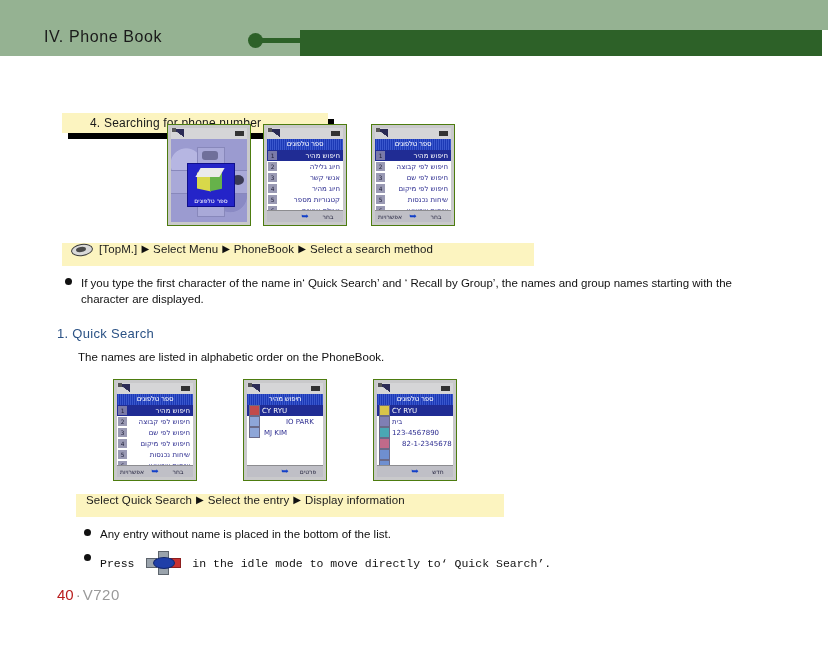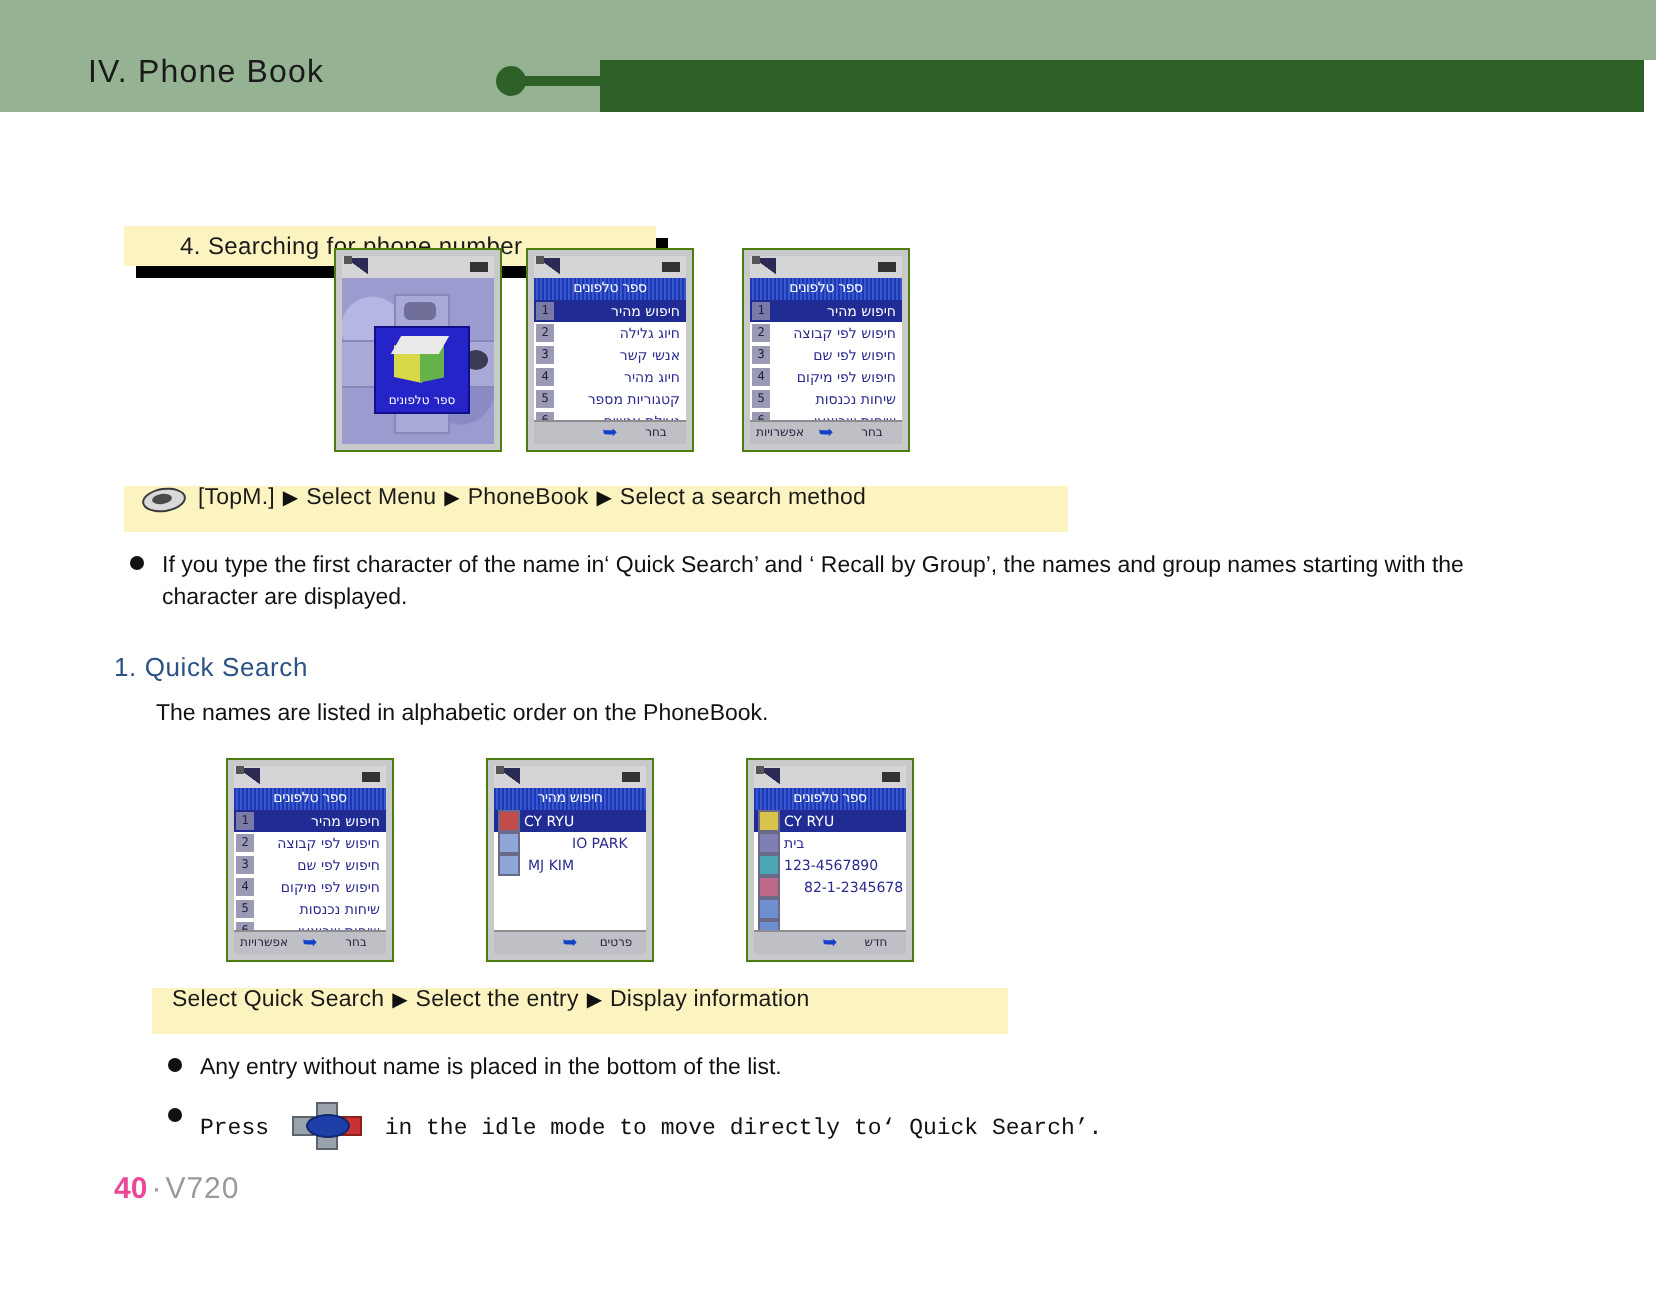--- a/index.html
+++ b/index.html
@@ -110,21 +110,21 @@
   .dpad .arm{position:absolute;background:#9aa3ac;border:1px solid #5d646c;}
   .dpad .a-up{left:13px;top:0px;width:9px;height:8px;}
   .dpad .a-dn{left:13px;top:14px;width:9px;height:8px;}
   .dpad .a-lf{left:1px;top:7px;width:9px;height:8px;}
   .dpad .a-rt{left:25px;top:7px;width:9px;height:8px;background:#c93232;border-color:#8c1f1f;}
   .dpad .ctr{position:absolute;left:8px;top:6px;width:20px;height:10px;border-radius:50%;
       background:#1f3fa8;border:1px solid #12266b;}
 
   
   .footer{position:absolute;left:57px;top:586px;font-size:15px;}
-  .footer .pg{font-weight:bold;color:#ec4899;}
+  .footer .pg{font-weight:normal;color:#b91c1c;}
   .footer .sep{color:#999;margin:0 2px;}
   .footer .mdl{color:#9a9a9a;letter-spacing:.5px;}
 </style>
 </head>
 <body>
 
 <div class="header">
   <div class="header-light"></div>
   <div class="header-light2"></div>
   <div class="header-dark"></div>

